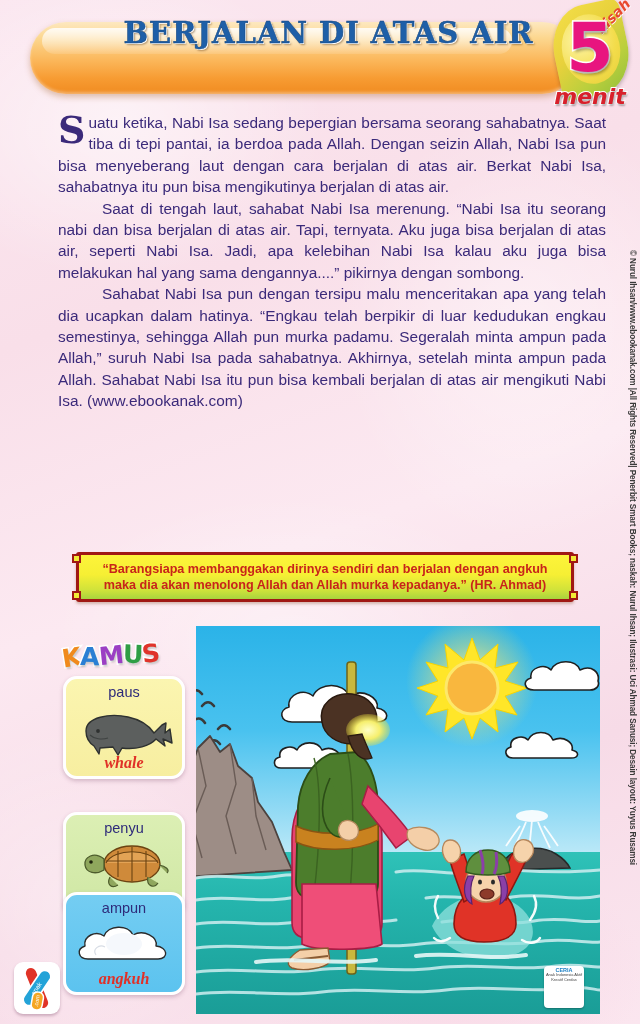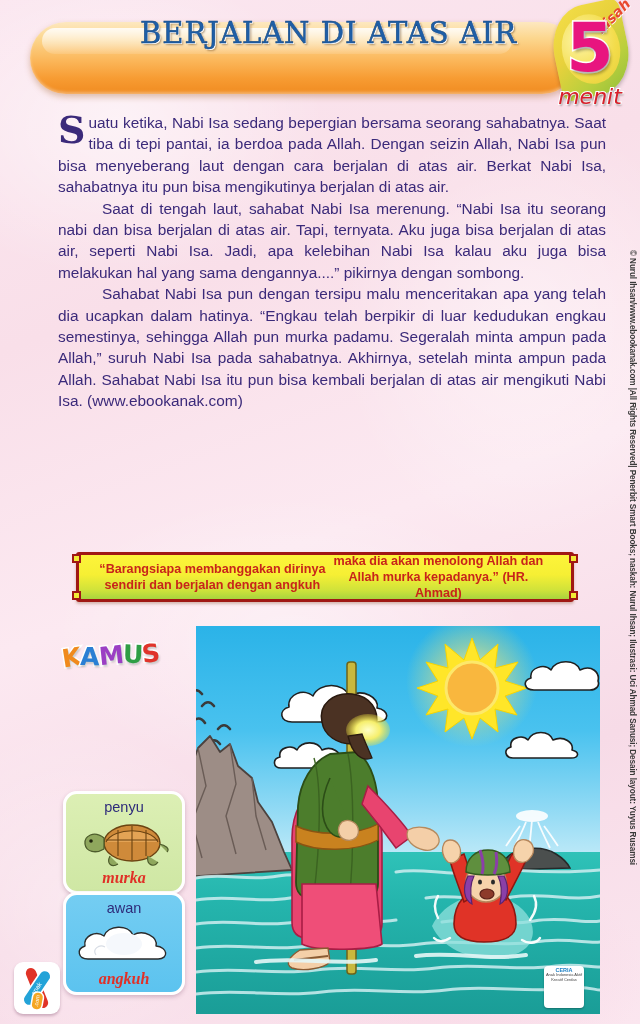--- a/index.html
+++ b/index.html
@@ -37,21 +37,21 @@
   #header-banner .gloss {
     position: absolute; left: 12px; top: 6px;
     width: 470px; height: 26px;
     border-radius: 16px;
     background: linear-gradient(180deg, rgba(255,255,255,.85), rgba(255,255,255,.12));
   }
   #page-title {
     position: absolute; left: 17px; right: 0; top: 16px;
     text-align: center;
     font-family: "DejaVu Serif", serif;
-    font-weight: normal;
+    font-weight: bold;
     font-size: 29px;
     letter-spacing: 1px;
     color: #1e5fa8;
     text-shadow: 1px 1px 0 #ffffff, 2px 2px 2px rgba(90,50,10,.45);
     -webkit-text-stroke: 0.5px #15467d;
   }
 
   
   #badge-5-menit {
     position: absolute; right: 2px; top: 0px;
@@ -89,21 +89,21 @@
     font-size: 68px; line-height: 68px;
     color: #e8157f;
     -webkit-text-stroke: 3px #ffffff;
     paint-order: stroke fill;
     text-shadow: 2px 3px 3px rgba(0,0,0,.3);
   }
   #badge-menit {
     position: absolute; left: 6px; top: 84px;
     width: 84px; text-align: center;
     font-family: "DejaVu Sans", sans-serif;
-    font-weight: normal; font-style: italic;
+    font-weight: bold; font-style: italic;
     font-size: 22px;
     color: #d8202b;
     -webkit-text-stroke: 2px #ffffff;
     paint-order: stroke fill;
     text-shadow: 1px 2px 2px rgba(0,0,0,.3);
   }
 
   
   #story {
     position: absolute; left: 58px; top: 112px;
@@ -129,21 +129,21 @@
   #quote-box {
     position: absolute; left: 76px; top: 552px;
     width: 498px; height: 50px;
     background: linear-gradient(180deg,#fdf43a 0%, #f6ef34 45%, #cfe23a 80%, #a8d43e 100%);
     border: 3px solid #a01814;
     border-radius: 3px;
     box-shadow: 0 2px 3px rgba(120,60,20,.3);
   }
   #quote-text {
     position: absolute; inset: 0;
-    display: flex; 
+    display: flex; flex-direction: column;
     align-items: center; justify-content: center;
     text-align: center;
     color: #c8241a;
     font-family: "Liberation Sans", sans-serif;
     font-size: 12.6px; line-height: 16px;
     font-weight: bold;
     padding: 0 20px;
   }
   .q-corner {
     position: absolute; width: 9px; height: 9px;
@@ -177,21 +177,21 @@
 
   .vocab-card {
     position: absolute; left: 63px;
     width: 122px; height: 103px;
     border-radius: 14px;
     border: 3px solid #ffffff;
     box-shadow: 0 2px 4px rgba(120,70,100,.3);
     overflow: hidden;
   }
   .vocab-card.c1 { top: 676px; background: linear-gradient(180deg,#fbf5b0,#f7eea0); }
-  .vocab-card.c2 { top: 791px; background: linear-gradient(180deg,#dcefb4,#cfe7a4); }
+  .vocab-card.c2 { top: 812px; background: linear-gradient(180deg,#dcefb4,#cfe7a4); }
   .vocab-card.c3 { top: 892px; background: linear-gradient(180deg,#74cdf2,#5cc3ef); }
   .vocab-word {
     position: absolute; top: 5px; left: 0; right: 0;
     text-align: center;
     font-family: "Liberation Sans", sans-serif;
     font-size: 14.5px;
     color: #2e2b7a;
     font-weight: normal;
   }
   .vocab-trans {
@@ -302,41 +302,52 @@
     <div id="quote-text">
       <div>“Barangsiapa membanggakan dirinya sendiri dan berjalan dengan angkuh</div>
       <div>maka dia akan menolong Allah dan Allah murka kepadanya.” (HR. Ahmad)</div>
     </div>
   </div>
 
   <div id="kamus-title">
     <span>K</span><span>A</span><span>M</span><span>U</span><span>S</span>
   </div>
 
+  <div class="vocab-card c1">
+    <div class="vocab-word">paus</div>
+    <div class="vocab-art">
+      <svg viewBox="0 0 122 58" width="122" height="58">
+        <path d="M20 30 C20 16, 44 12, 62 16 C76 19, 84 26, 88 32 L96 24 L100 22 L99 32 L104 28 L106 42 L97 38 L99 45 L90 38 C84 45, 70 49, 56 47 L52 54 L47 46 L34 47 L33 53 L28 45 C22 41, 20 36, 20 30 Z" fill="#5c5f5e" stroke="#2e3130" stroke-width="1.4" stroke-linejoin="round"></path>
+        <circle cx="32" cy="30" r="1.9" fill="#2e3130"></circle>
+        <path d="M24 34 C28 38, 36 39, 42 37" stroke="#3f4342" stroke-width="1.1" fill="none"></path>
+      </svg>
+    </div>
+    <div class="vocab-trans">whale</div>
+  </div>
 
   <div class="vocab-card c2">
     <div class="vocab-word">penyu</div>
     <div class="vocab-art">
       <svg viewBox="0 0 122 58" width="122" height="58">
         <ellipse cx="66" cy="27" rx="28" ry="18" fill="#cf8a3a" stroke="#6b4312" stroke-width="1.4"></ellipse>
         <path d="M40 26 C48 11, 84 11, 92 26" fill="#e3a355" stroke="#6b4312" stroke-width="1.2"></path>
         <path d="M52 14 L52 40 M66 10 L66 44 M80 14 L80 40" stroke="#6b4312" stroke-width="1.1" fill="none"></path>
         <path d="M40 24 L92 24" stroke="#6b4312" stroke-width="1.1" fill="none"></path>
         <path d="M38 22 C28 14, 18 20, 19 28 C20 36, 30 38, 38 33 Z" fill="#8fa75d" stroke="#4d5c2c" stroke-width="1.3"></path>
         <circle cx="25" cy="25" r="1.8" fill="#20250f"></circle>
         <path d="M44 40 C40 48, 46 52, 52 48" fill="#8fa75d" stroke="#4d5c2c" stroke-width="1.2"></path>
         <path d="M82 40 C80 49, 88 52, 92 46" fill="#8fa75d" stroke="#4d5c2c" stroke-width="1.2"></path>
         <path d="M93 28 C100 29, 104 33, 101 36" fill="#8fa75d" stroke="#4d5c2c" stroke-width="1.2"></path>
       </svg>
     </div>
     <div class="vocab-trans">murka</div>
   </div>
 
   <div class="vocab-card c3">
-    <div class="vocab-word">awan</div>
+    <div class="vocab-word">ampun</div>
     <div class="vocab-art">
       <svg viewBox="0 0 122 58" width="122" height="58">
         <path d="M22 42 C12 42, 10 32, 19 29 C17 19, 30 13, 38 19 C42 8, 62 7, 67 18 C78 12, 92 20, 90 29 C102 30, 103 42, 92 42 Z" fill="#ffffff" stroke="#2b2b2b" stroke-width="1.4" stroke-linejoin="round"></path>
         <path d="M30 38 C26 32, 33 27, 39 30" stroke="#d8dde5" stroke-width="1.2" fill="none"></path>
         <ellipse cx="58" cy="27" rx="18" ry="11" fill="#f5f8fc"></ellipse>
       </svg>
     </div>
     <div class="vocab-trans">angkuh</div>
   </div>
 

